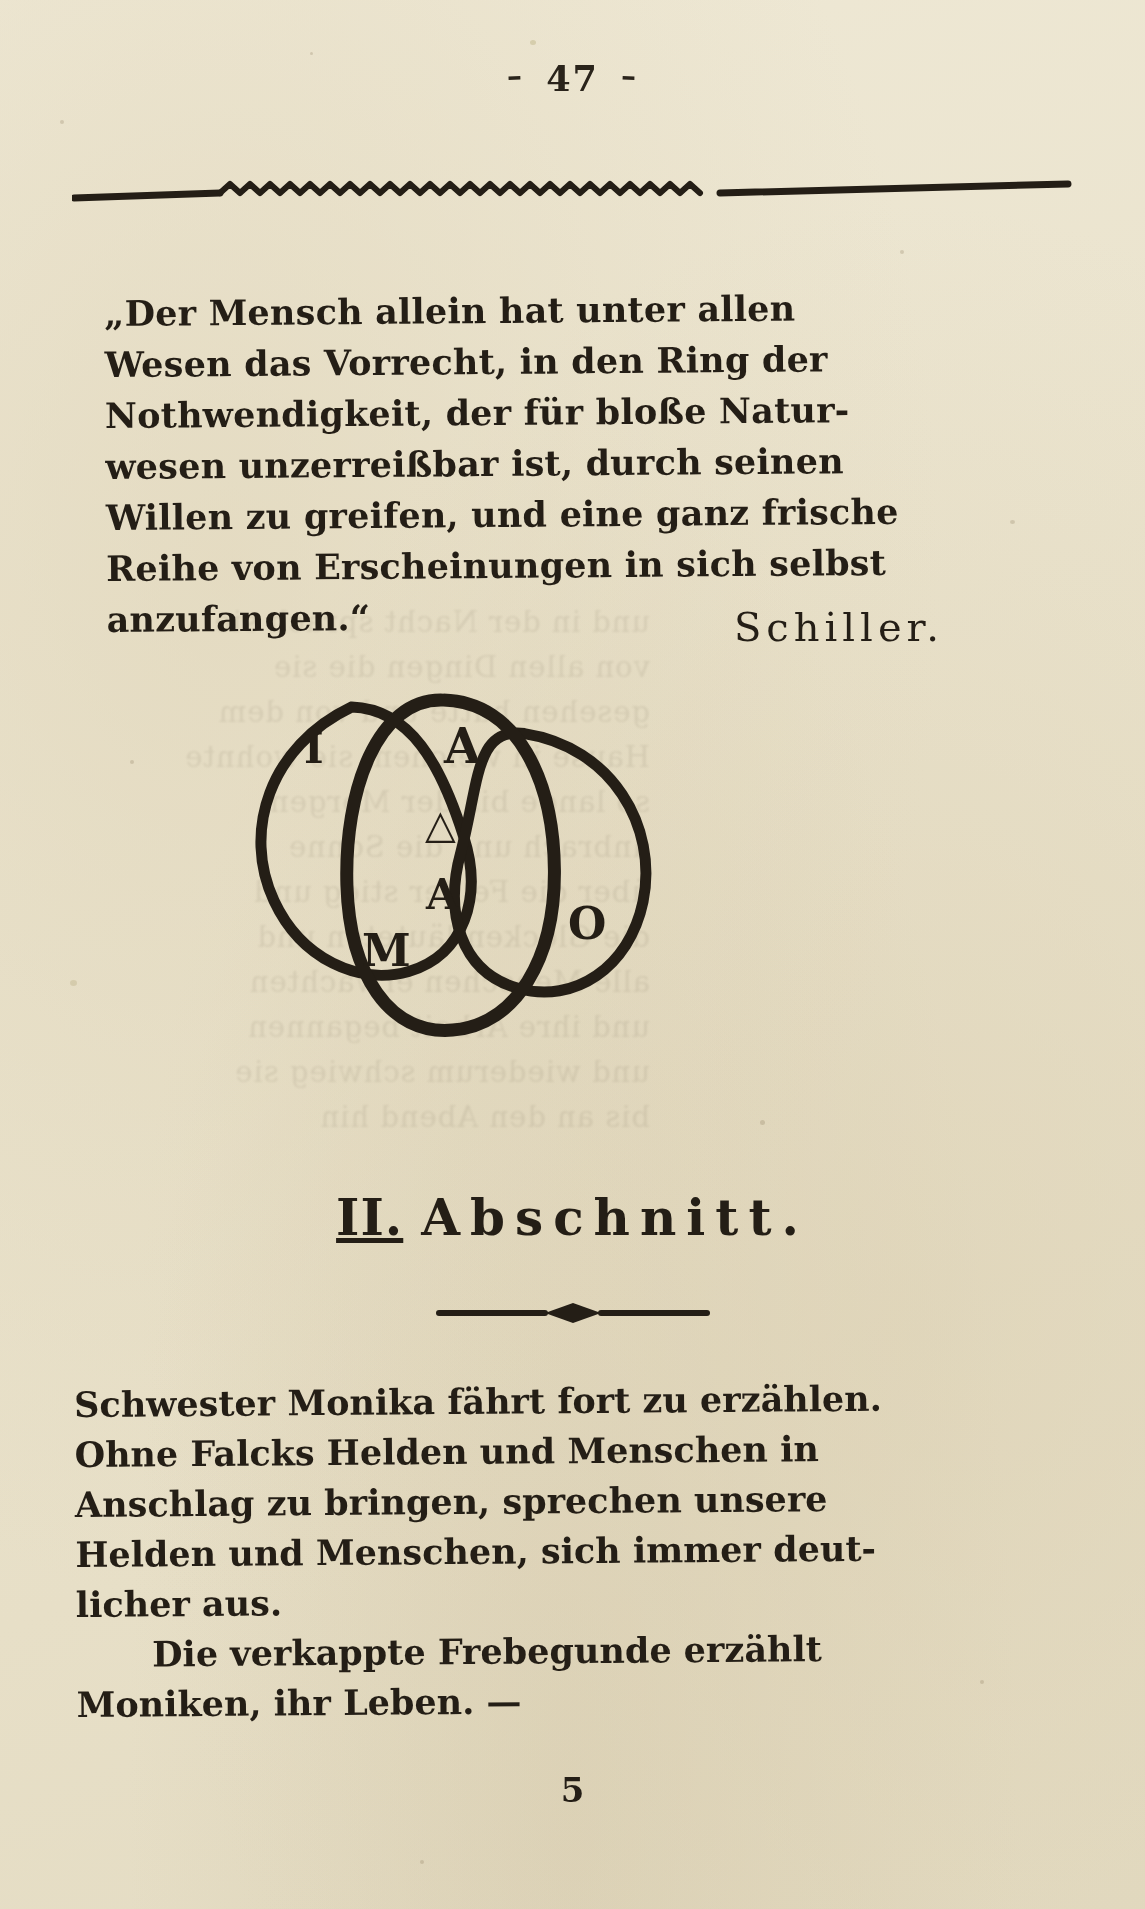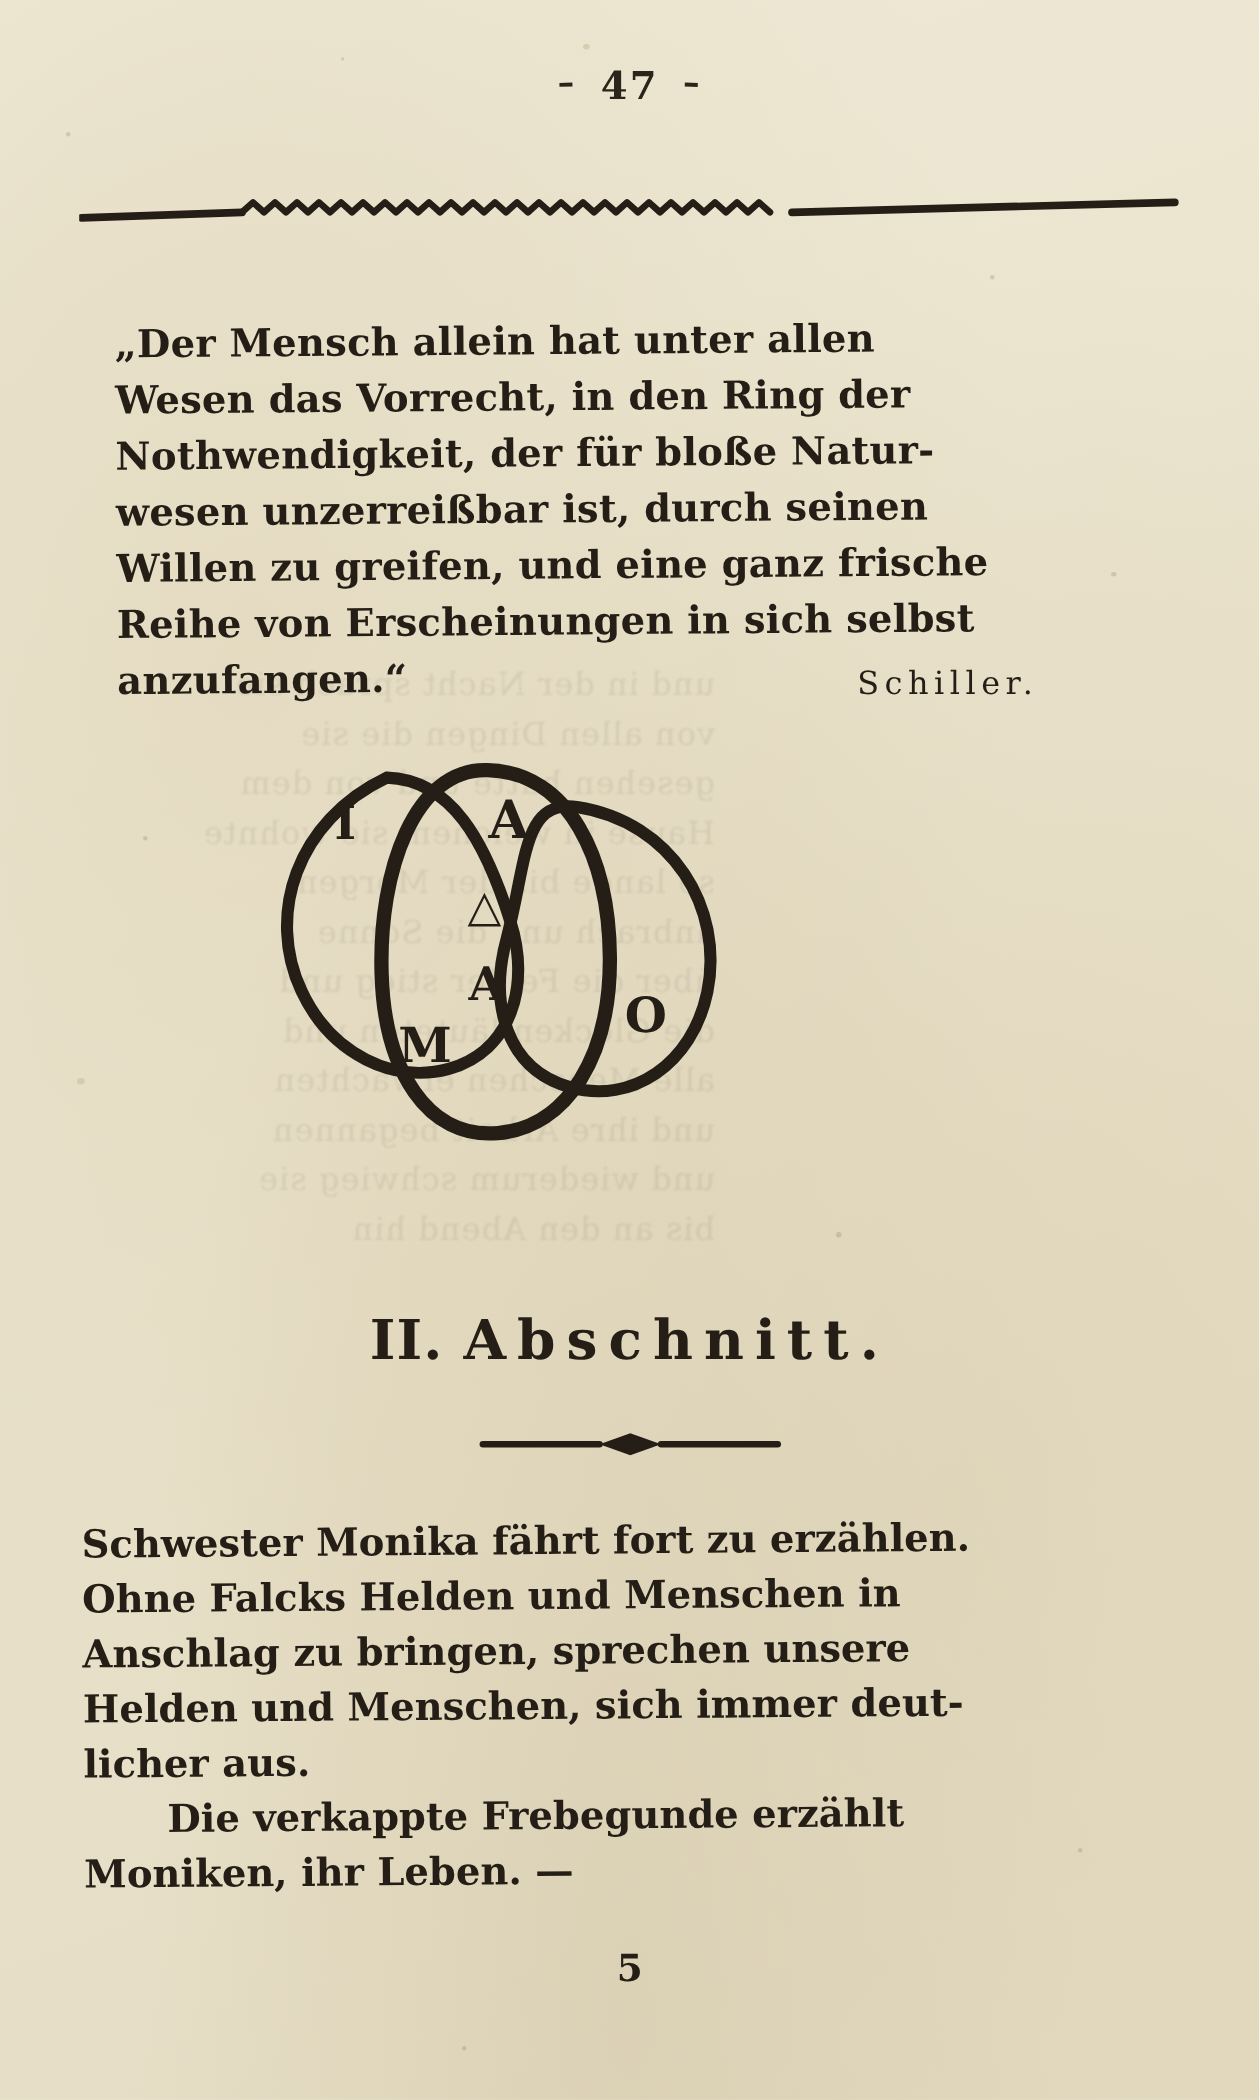--- a/index.html
+++ b/index.html
@@ -104,21 +104,21 @@
     display: flex;
     justify-content: space-between;
   }
   .attrib {
     position: absolute;
     left: 104px;
     top: 604px;
     width: 840px;
     text-align: right;
     color: #241e16;
-    font-size: 29px;
+    font-size: 40px;
     letter-spacing: 5px;
     font-family: "DejaVu Serif", serif;
   }
 
   
   .ornament {
     position: absolute;
     left: 240px;
     top: 680px;
     width: 470px;
@@ -138,21 +138,21 @@
     left: 0;
     top: 1188px;
     width: 100%;
     text-align: center;
     color: #241e16;
     font-size: 50px;
     font-family: "DejaVu Serif", serif;
     letter-spacing: 3px;
     font-weight: bold;
   }
-  .section-head .num { letter-spacing: 1px; }
+  .section-head .num { letter-spacing: 1px; text-decoration: underline; }
   .section-head .word { letter-spacing: 10px; margin-left: 18px; }
 
   
   .rule-leaf {
     position: absolute;
     top: 1300px;
     left: 0;
     width: 100%;
     text-align: center;
   }

